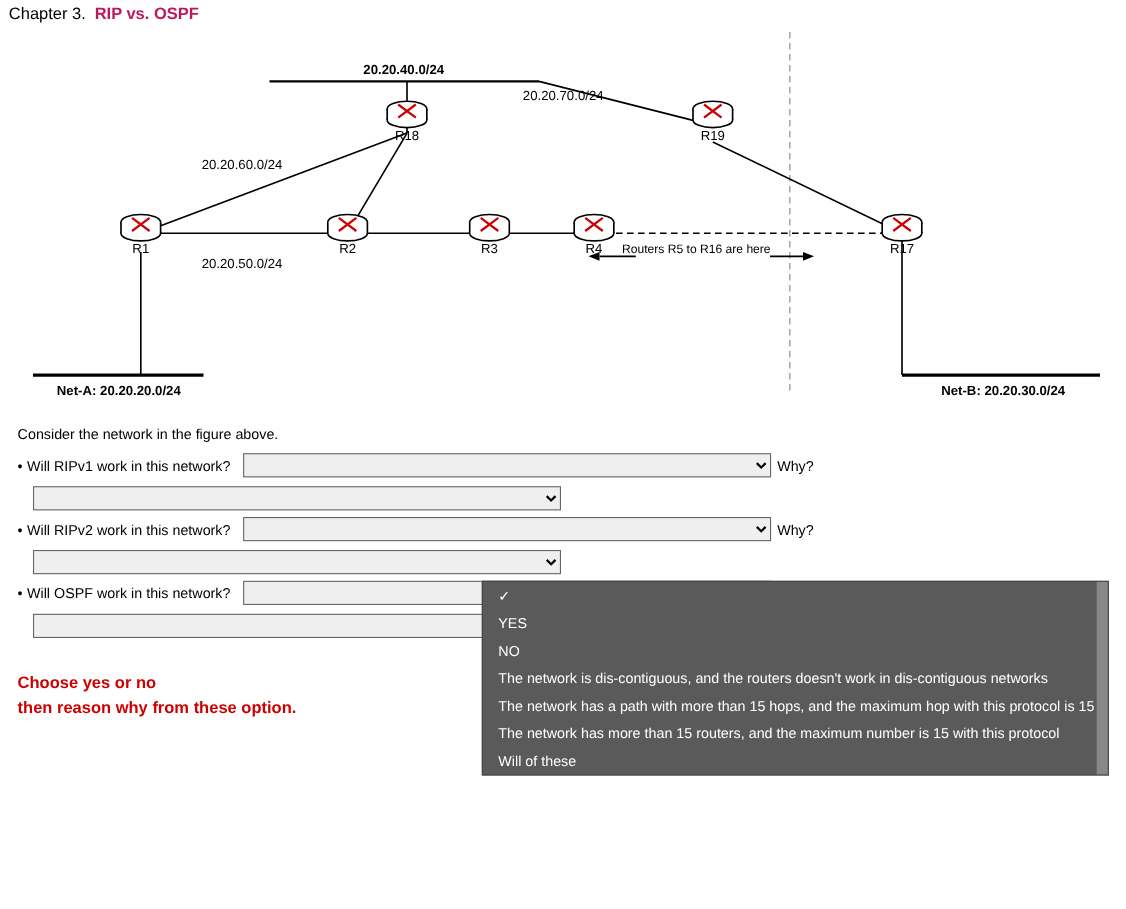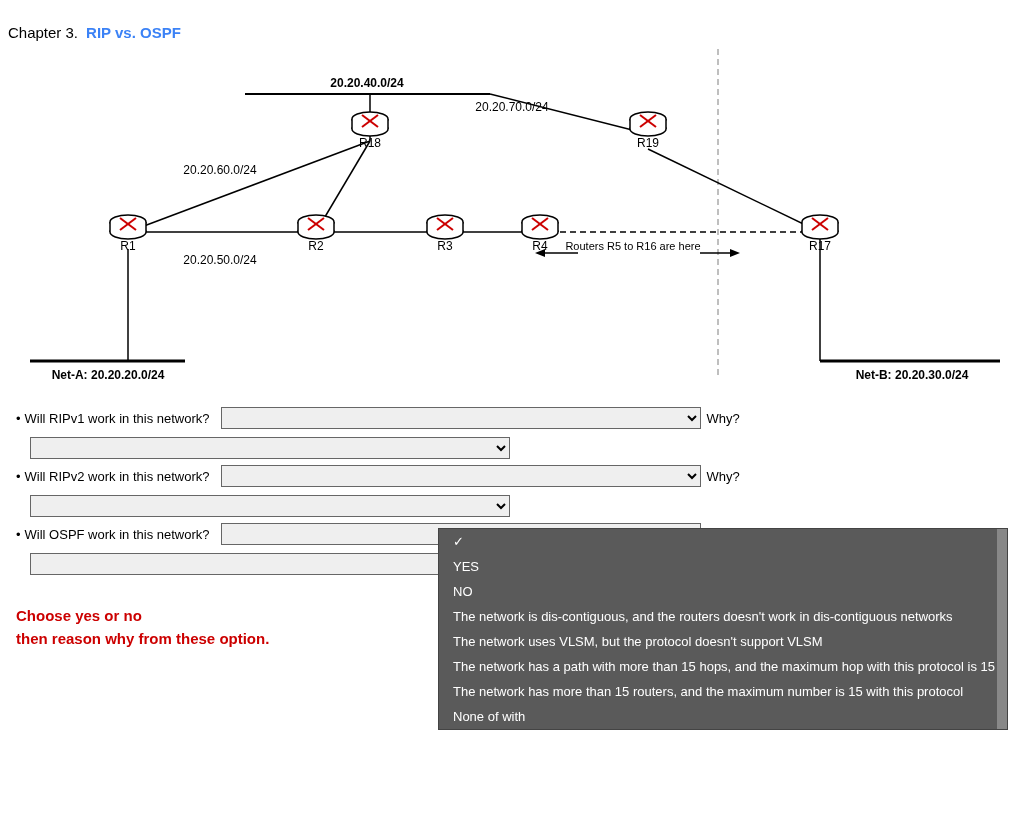--- a/index.html
+++ b/index.html
@@ -12,29 +12,28 @@
       position: relative;
       overflow-x: hidden;
     }
 
     
     .page-header {
       display: flex;
       align-items: flex-start;
       padding: 4px 8px;
       font-size: 15px;
-      margin-top: 20px;
     }
     .chapter-title {
       font-weight: normal;
       color: #000;
       margin-right: 8px;
     }
     .chapter-subtitle {
-      color: #3b82f6;
+      color: #be185d;
       font-weight: bold;
     }
 
     
     .diagram-container {
       position: relative;
       width: 100%;
       height: 350px;
       margin-top: 4px;
       border-bottom: none;
@@ -266,20 +265,21 @@
       <line x1="-18" y1="-10" x2="-18" y2="0" stroke="#000" stroke-width="1.5"></line>
       <line x1="18" y1="-10" x2="18" y2="0" stroke="#000" stroke-width="1.5"></line>
       <line x1="-8" y1="-14" x2="8" y2="-2" stroke="#cc0000" stroke-width="2"></line>
       <line x1="8" y1="-14" x2="-8" y2="-2" stroke="#cc0000" stroke-width="2"></line>
       <text x="0" y="18" text-anchor="middle" font-size="12" fill="#000">R19</text>
     </g>
   </svg>
 </div>
 
 <div class="questions-section">
+  <p class="consider-text">Consider the network in the figure above.</p>
 
   <div class="question-row">
     <span class="bullet">•</span>
     <span class="question-label">Will RIPv1 work in this network?</span>
     <select class="dropdown-yesno">
       <option value=""></option>
       <option value="yes">Yes</option>
       <option value="no">No</option>
     </select>
     <span class="why-label">Why?</span>
@@ -351,25 +351,22 @@
   <div class="dropdown-item">
     <span>YES</span>
   </div>
   <div class="dropdown-item">
     <span>NO</span>
   </div>
   <div class="dropdown-item">
     <span>The network is dis-contiguous, and the routers doesn't work in dis-contiguous networks</span>
   </div>
   <div class="dropdown-item">
-    <span>The network uses VLSM, but the protocol doesn't support VLSM</span>
-  </div>
-  <div class="dropdown-item">
     <span>The network has a path with more than 15 hops, and the maximum hop with this protocol is 15</span>
   </div>
   <div class="dropdown-item">
     <span>The network has more than 15 routers, and the maximum number is 15 with this protocol</span>
   </div>
   <div class="dropdown-item">
-    <span>None of with</span>
+    <span>Will of these</span>
   </div>
   <div class="scrollbar-right"></div>
 </div>
 
 </body></html>

